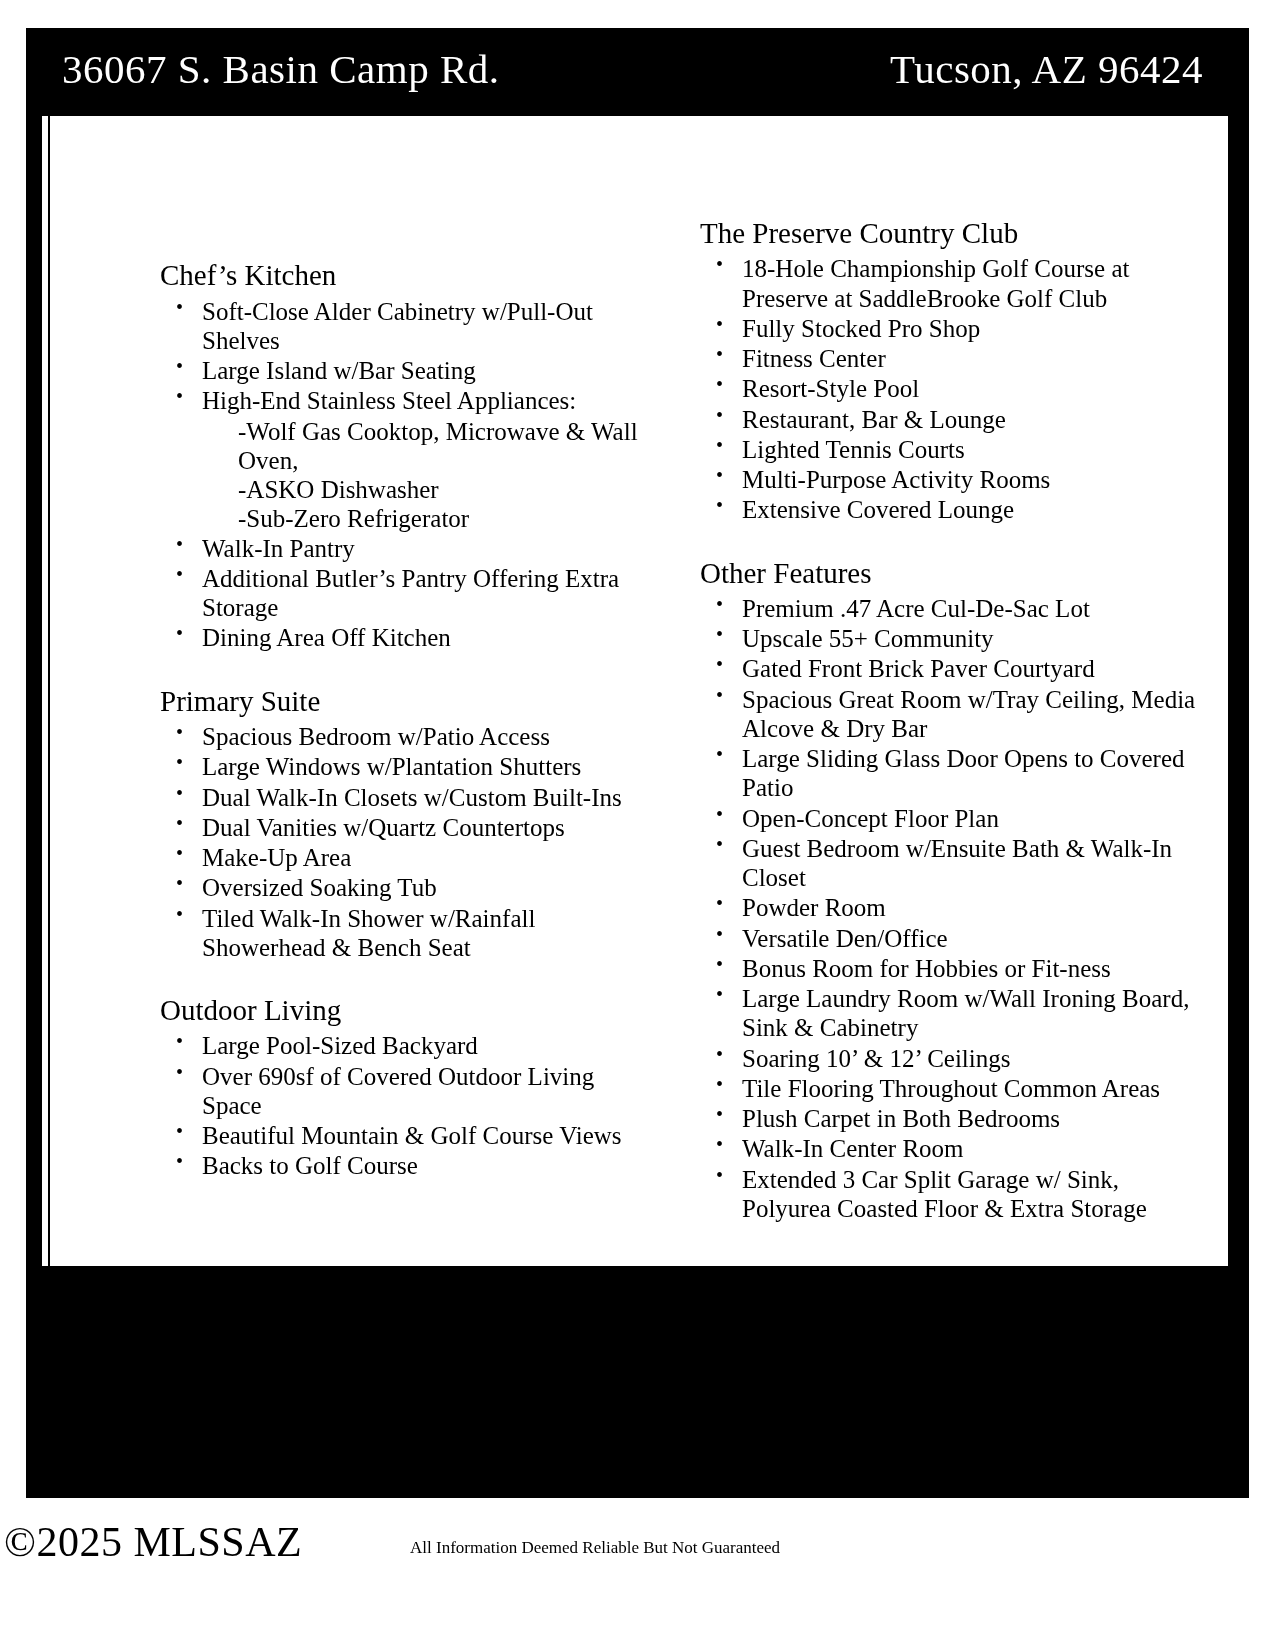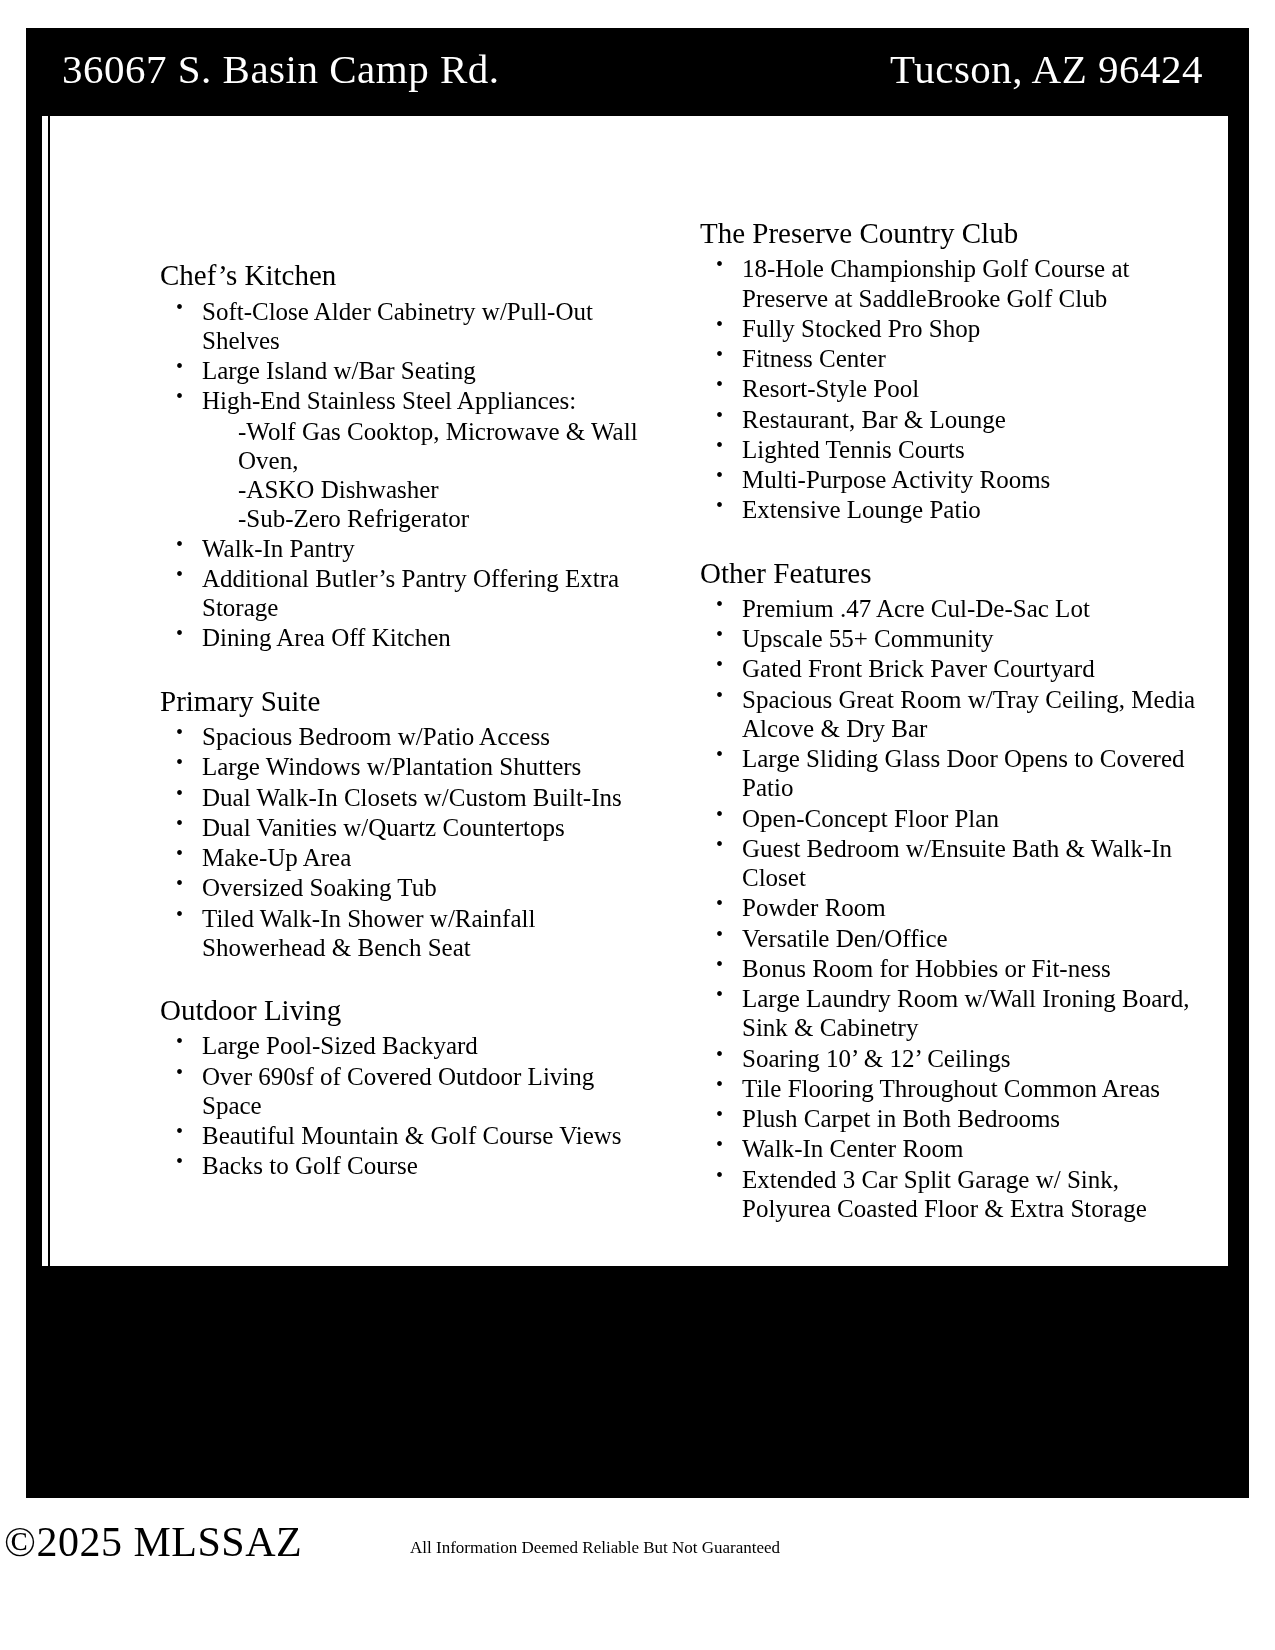--- a/index.html
+++ b/index.html
@@ -224,21 +224,21 @@
           <div class="section">
             <h2 class="section-title">The Preserve Country Club</h2>
             <ul class="feature-list">
               <li>18-Hole Championship Golf Course at Preserve at SaddleBrooke Golf Club</li>
               <li>Fully Stocked Pro Shop</li>
               <li>Fitness Center</li>
               <li>Resort-Style Pool</li>
               <li>Restaurant, Bar &amp; Lounge</li>
               <li>Lighted Tennis Courts</li>
               <li>Multi-Purpose Activity Rooms</li>
-              <li>Extensive Lounge Patio</li>
+              <li>Extensive Covered Lounge</li>
             </ul>
           </div>
 
           <div class="section">
             <h2 class="section-title">Other Features</h2>
             <ul class="feature-list">
               <li>Premium .47 Acre Cul-De-Sac Lot</li>
               <li>Upscale 55+ Community</li>
               <li>Gated Front Brick Paver Courtyard</li>
               <li>Spacious Great Room w/Tray Ceiling, Media Alcove &amp; Dry Bar</li>

